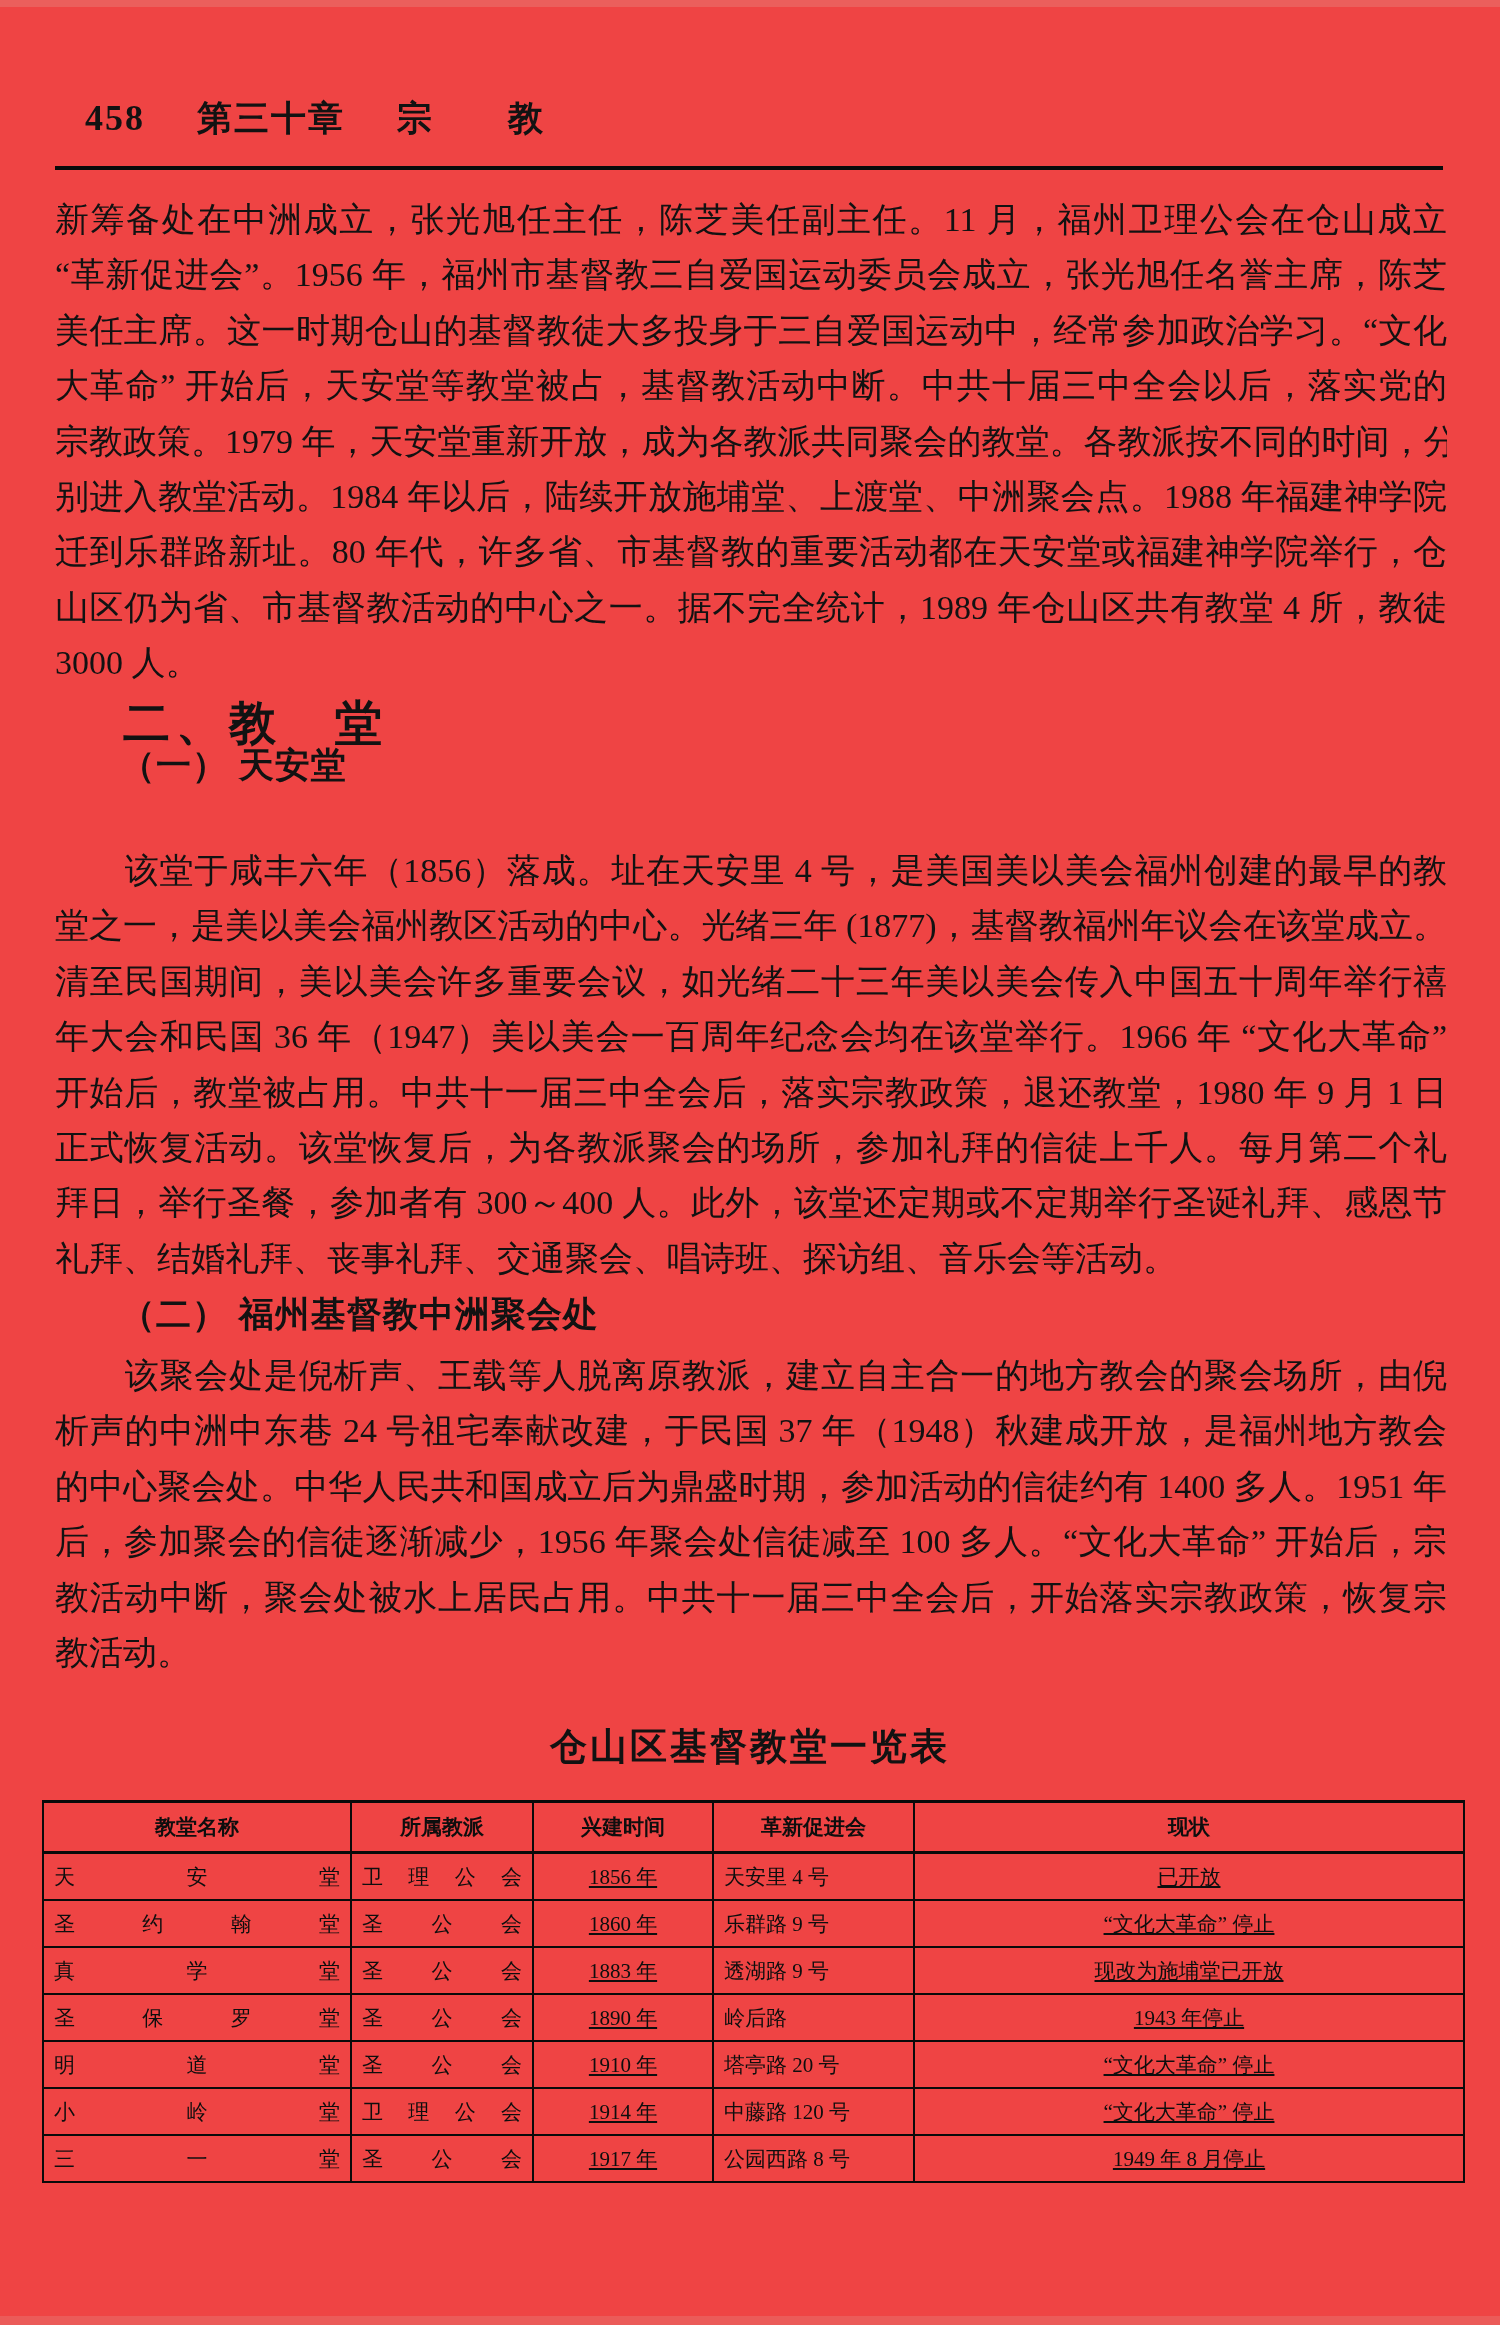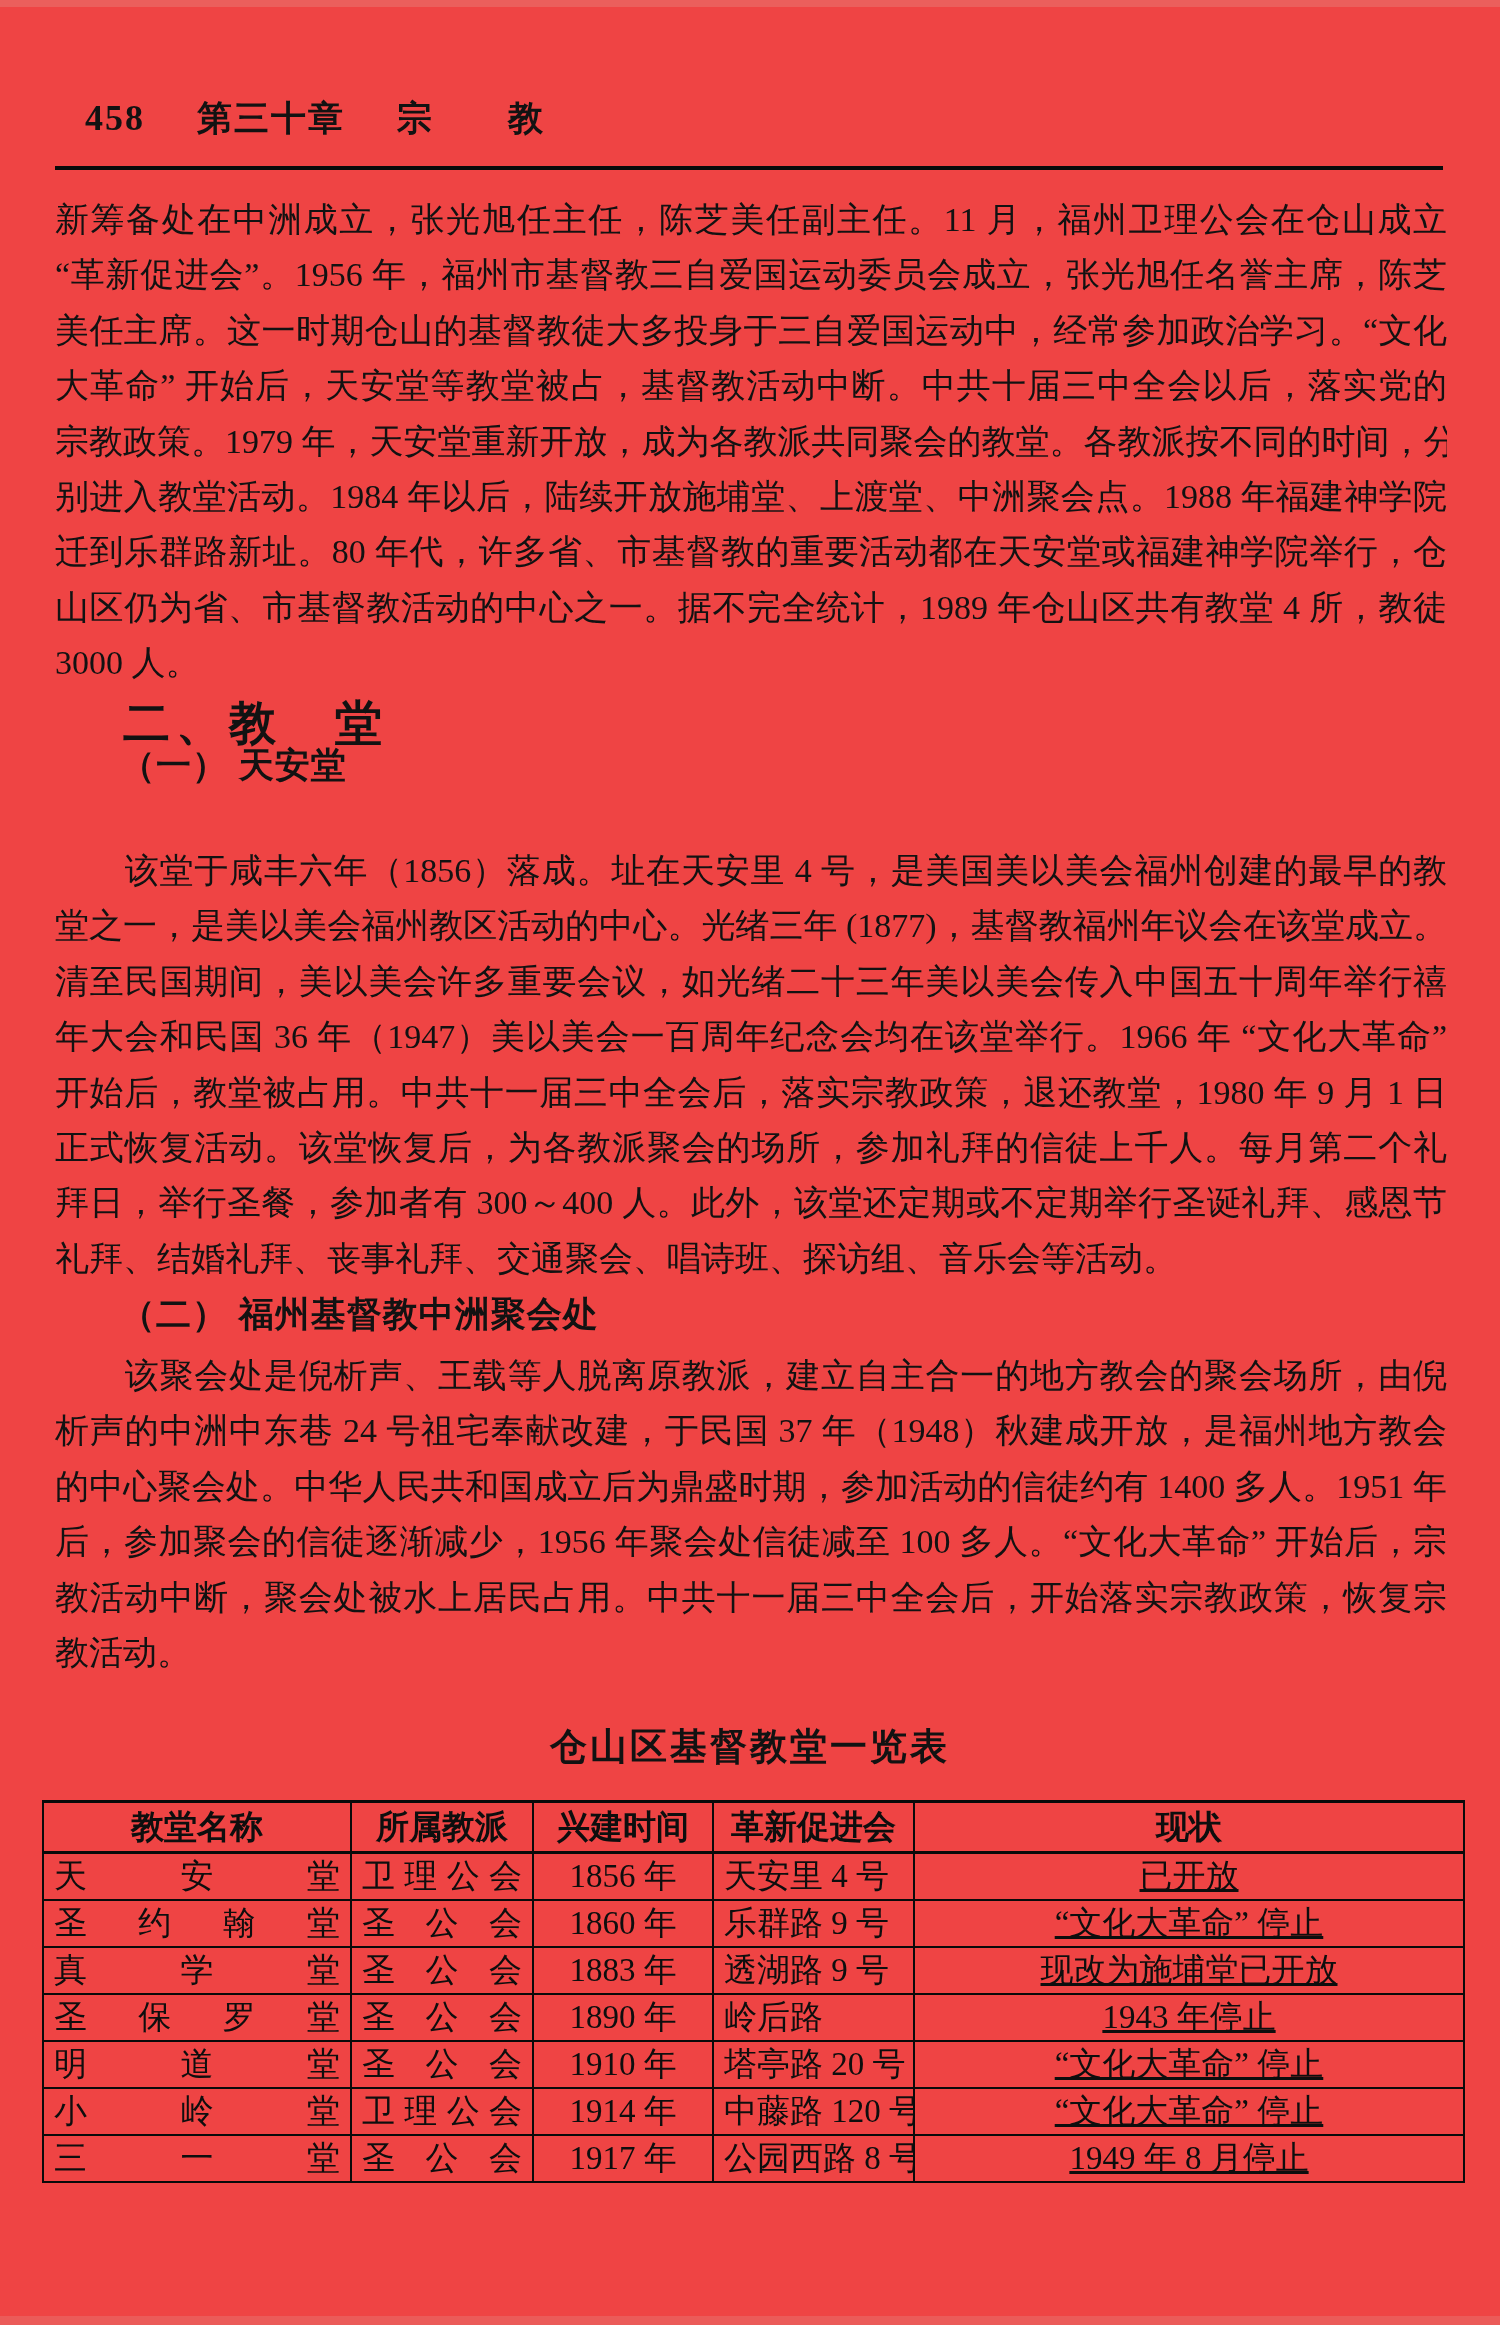--- a/index.html
+++ b/index.html
@@ -53,40 +53,40 @@
   
   .tbl-title{
     position:absolute;left:0;top:1722px;width:100%;
     text-align:center;
     font-family:"Liberation Sans","DejaVu Sans",sans-serif;
     font-weight:bold;font-size:37px;letter-spacing:3px;
   }
   table.churches{
     position:absolute;left:42px;top:1800px;
     width:1421px;border-collapse:collapse;table-layout:fixed;
-    font-size:33px;color:#0e0e0e;
+    font-size:21px;color:#0e0e0e;
   }
   table.churches col.c1{width:308px;}
   table.churches col.c2{width:182px;}
   table.churches col.c3{width:180px;}
   table.churches col.c4{width:201px;}
   table.churches col.c5{width:550px;}
   table.churches th,table.churches td{
     border:2px solid #0a0a0a;
     height:45px;padding:0 10px;
     white-space:nowrap;overflow:hidden;
   }
   table.churches thead th{
     height:48px;text-align:center;
     font-family:"Liberation Sans","DejaVu Sans",sans-serif;
     font-weight:bold;border-top-width:3px;border-bottom-width:3px;
   }
   td.cell-name{padding:0 30px;text-align:justify;text-align-last:justify;}
   td.cell-denom{padding:0 20px;text-align:justify;text-align-last:justify;}
-  td.cell-built{text-align:center;}
+  td.cell-built{text-align:center;text-decoration:underline;}
   td.cell-addr{padding-left:24px;text-align:left;}
   td.cell-status{padding-left:24px;text-align:center;text-decoration:underline;}
 </style>
 </head>
 <body>
 
 <div class="page">
   <div class="scan-edge-top"></div>
   <div class="scan-edge-bottom"></div>
 

